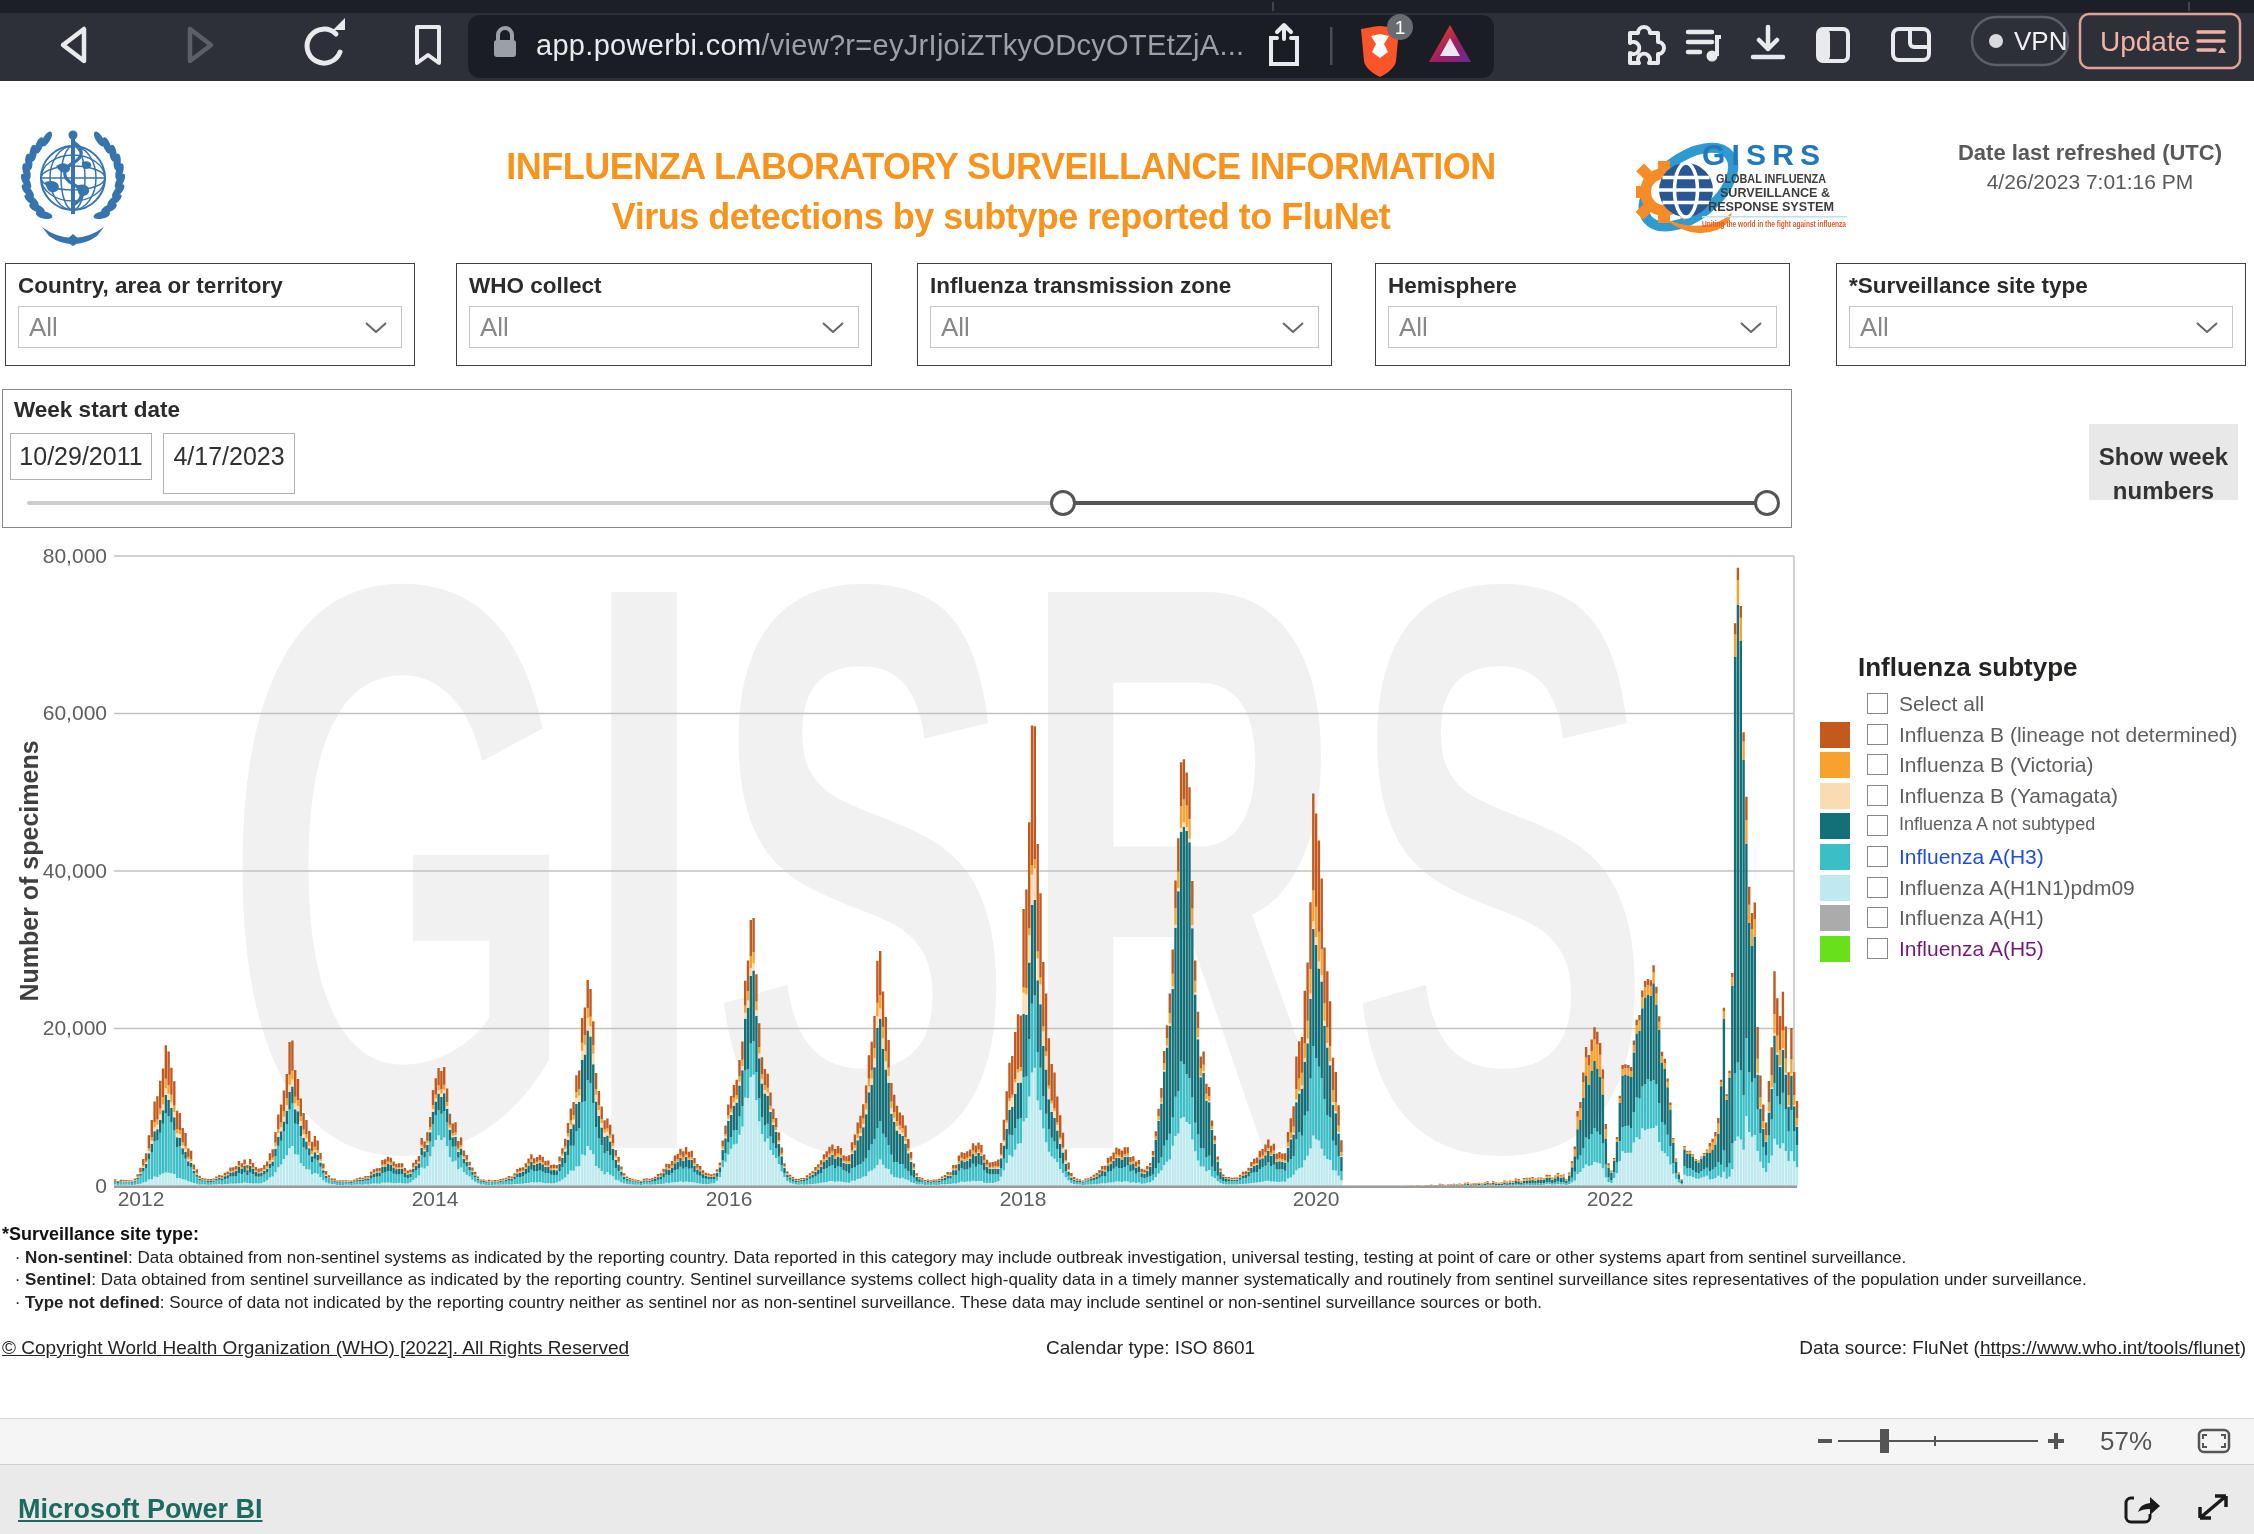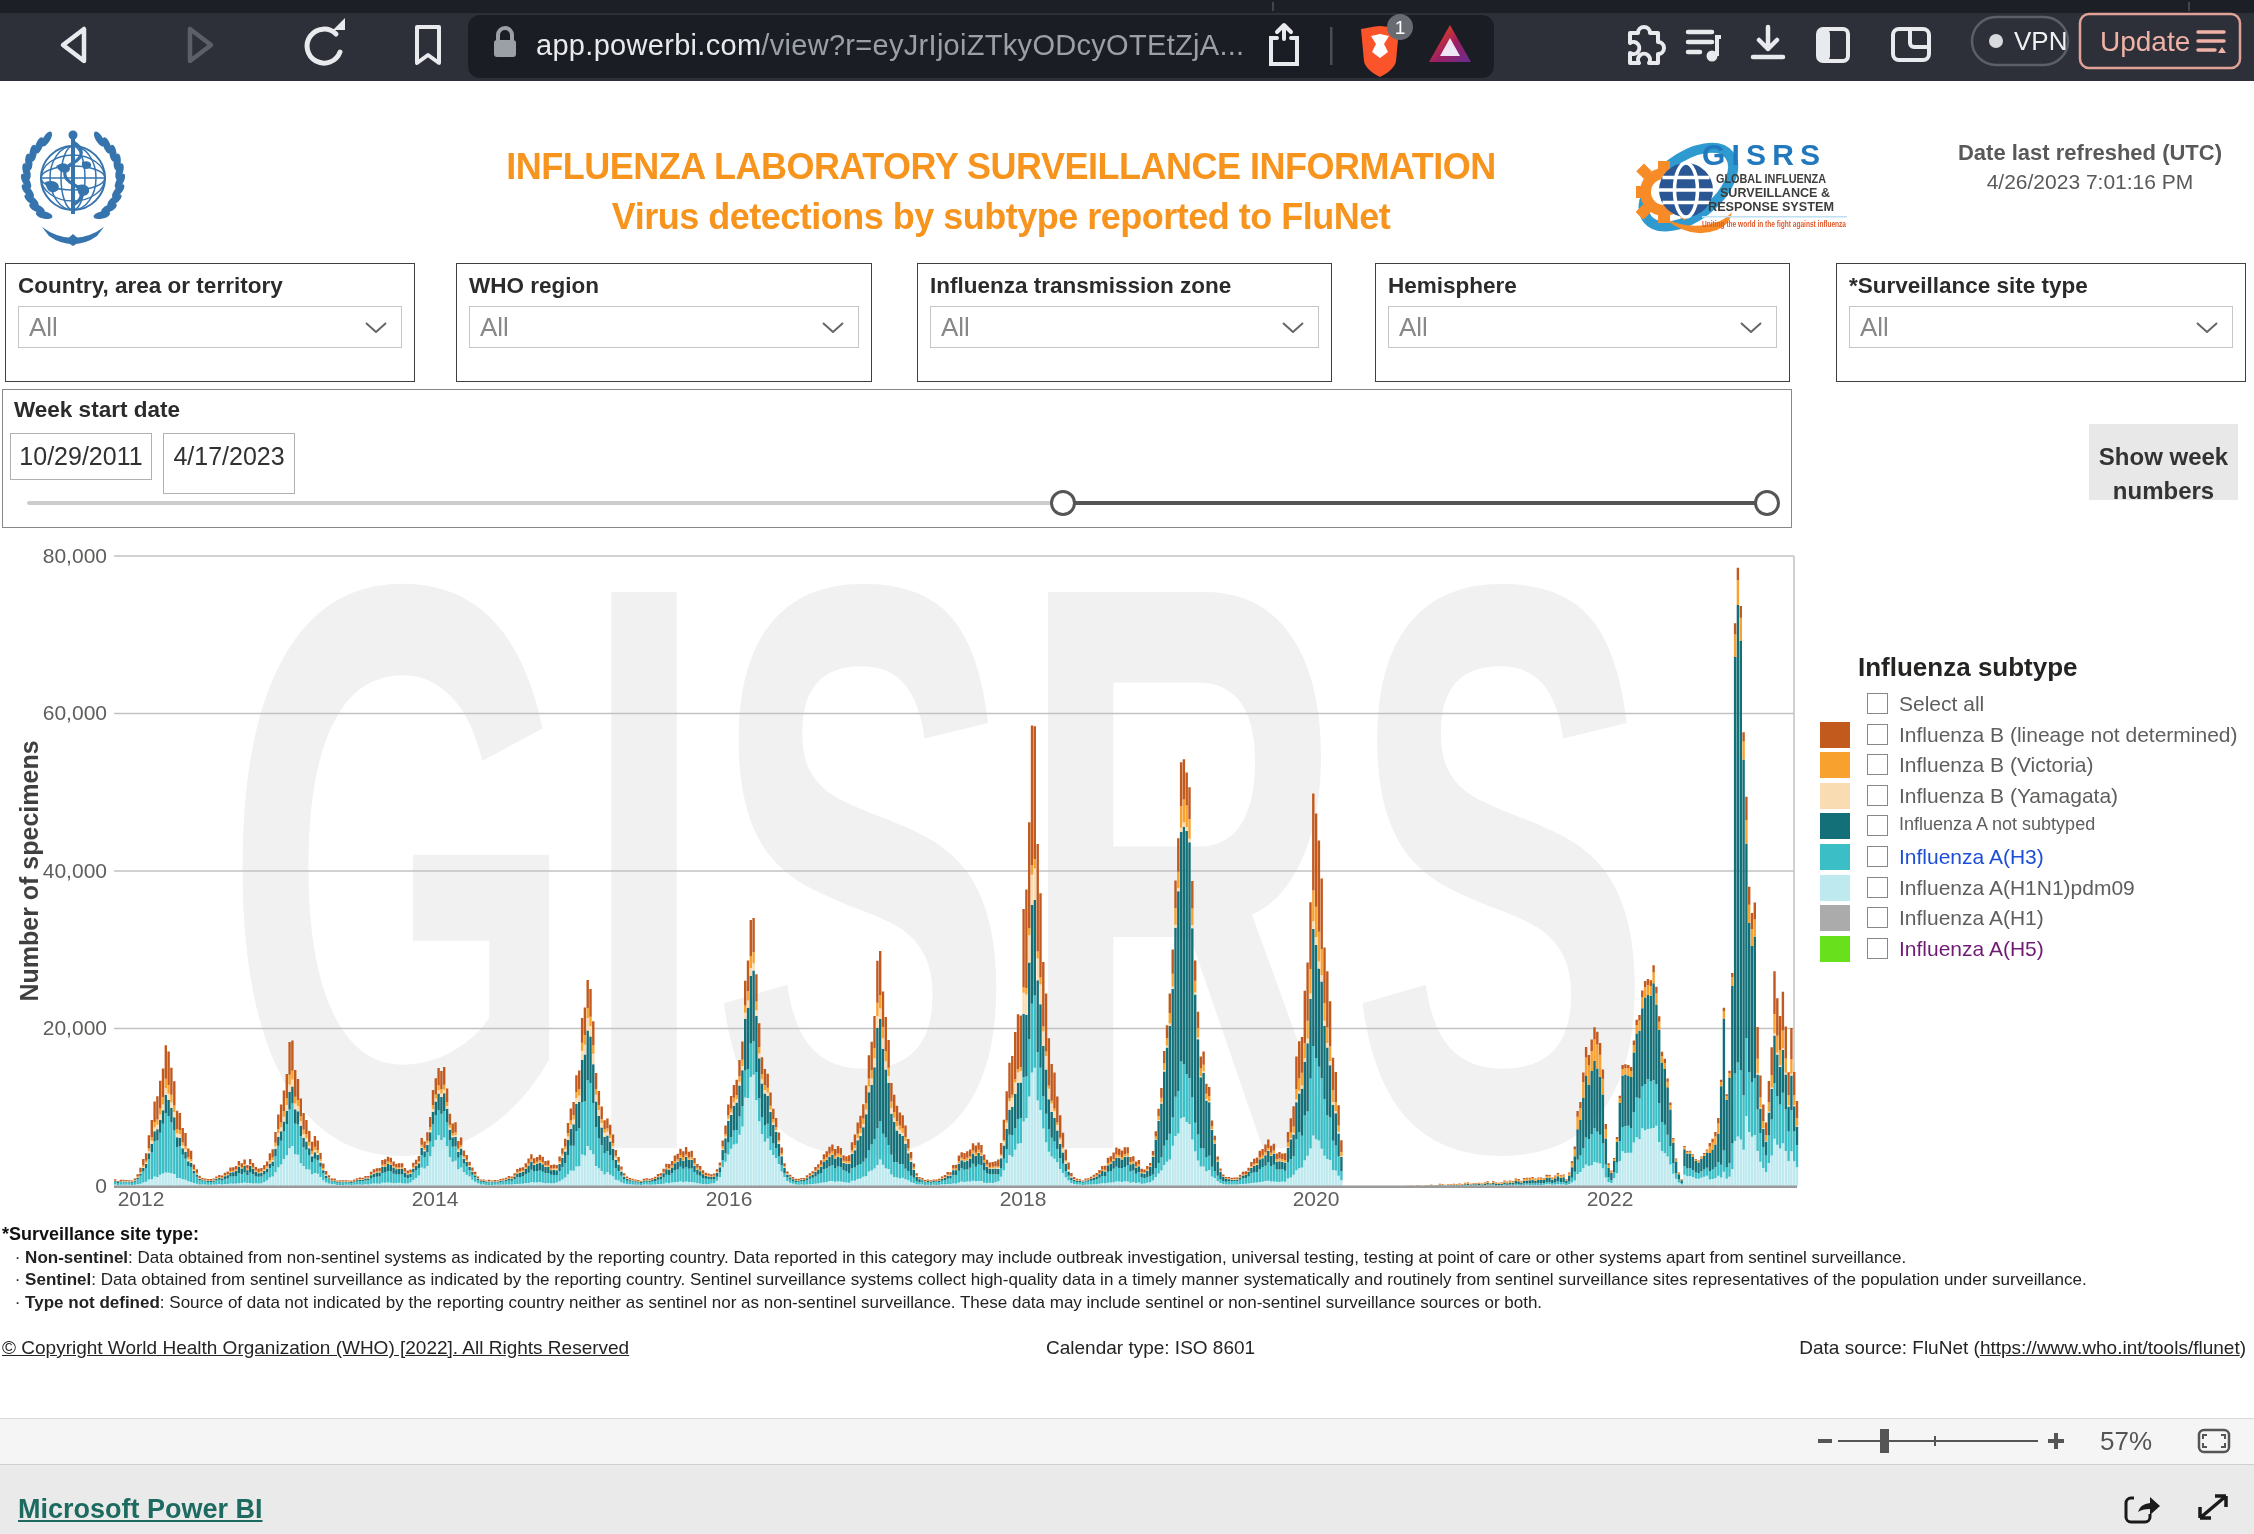--- a/index.html
+++ b/index.html
@@ -1,19 +1,19 @@
 <!DOCTYPE html>
 <html><head><meta charset="utf-8">
 <style>
 *{margin:0;padding:0;box-sizing:border-box}
 html,body{width:2254px;height:1534px;overflow:hidden;background:#fff;font-family:"Liberation Sans",sans-serif}
 .abs{position:absolute}
 #page{position:relative;width:2254px;height:1534px}
 .flabel{font-size:22.5px;font-weight:700;color:#2b2b2b}
-.fbox{position:absolute;top:263px;height:119px;border:1.5px solid #3f3f3f;background:#fff}
+.fbox{position:absolute;top:263px;height:103px;border:1.5px solid #3f3f3f;background:#fff}
 .dd{position:absolute;left:12px;right:12px;top:42px;height:42px;border:1px solid #c8c6c4;color:#8a8886;font-size:26px;line-height:40px;padding-left:10px}
 .chev{position:absolute;right:14px;top:15px;width:22px;height:11px}
 .nw{white-space:nowrap}
 </style></head>
 <body>
 <div id="page">
 
 <div class="abs" style="left:0;top:0;width:2254px;height:13px;background:#1d1f26"></div>
 <div class="abs" style="left:1272px;top:2px;width:2px;height:9px;background:#43454d"></div>
 <div class="abs" style="left:2188px;top:2px;width:2px;height:9px;background:#43454d"></div>
@@ -148,21 +148,21 @@
 </svg>
 <div class="abs nw" style="left:1945px;top:140px;width:290px;text-align:center;color:#595959;font-size:22px;font-weight:700">Date last refreshed (UTC)</div>
 <div class="abs nw" style="left:1945px;top:170px;width:290px;text-align:center;color:#595959;font-size:21px">4/26/2023 7:01:16 PM</div>
 <div class="fbox" style="left:5px;width:410px">
 <div class="flabel" style="position:absolute;left:12px;top:9px">Country, area or territory</div>
 <div class="dd">All<svg class="chev" viewBox="0 0 22 11">
           <path d="M1 1 L11 10 L21 1" fill="none" stroke="#666" stroke-width="2"></path>
         </svg></div>
     </div>
 <div class="fbox" style="left:456px;width:416px">
-<div class="flabel" style="position:absolute;left:12px;top:9px">WHO region</div>
+<div class="flabel" style="position:absolute;left:12px;top:9px">WHO collect</div>
 <div class="dd">All<svg class="chev" viewBox="0 0 22 11">
           <path d="M1 1 L11 10 L21 1" fill="none" stroke="#666" stroke-width="2"></path>
         </svg></div>
     </div>
 <div class="fbox" style="left:917px;width:415px">
 <div class="flabel" style="position:absolute;left:12px;top:9px">Influenza transmission zone</div>
 <div class="dd">All<svg class="chev" viewBox="0 0 22 11">
           <path d="M1 1 L11 10 L21 1" fill="none" stroke="#666" stroke-width="2"></path>
         </svg></div>
     </div>

